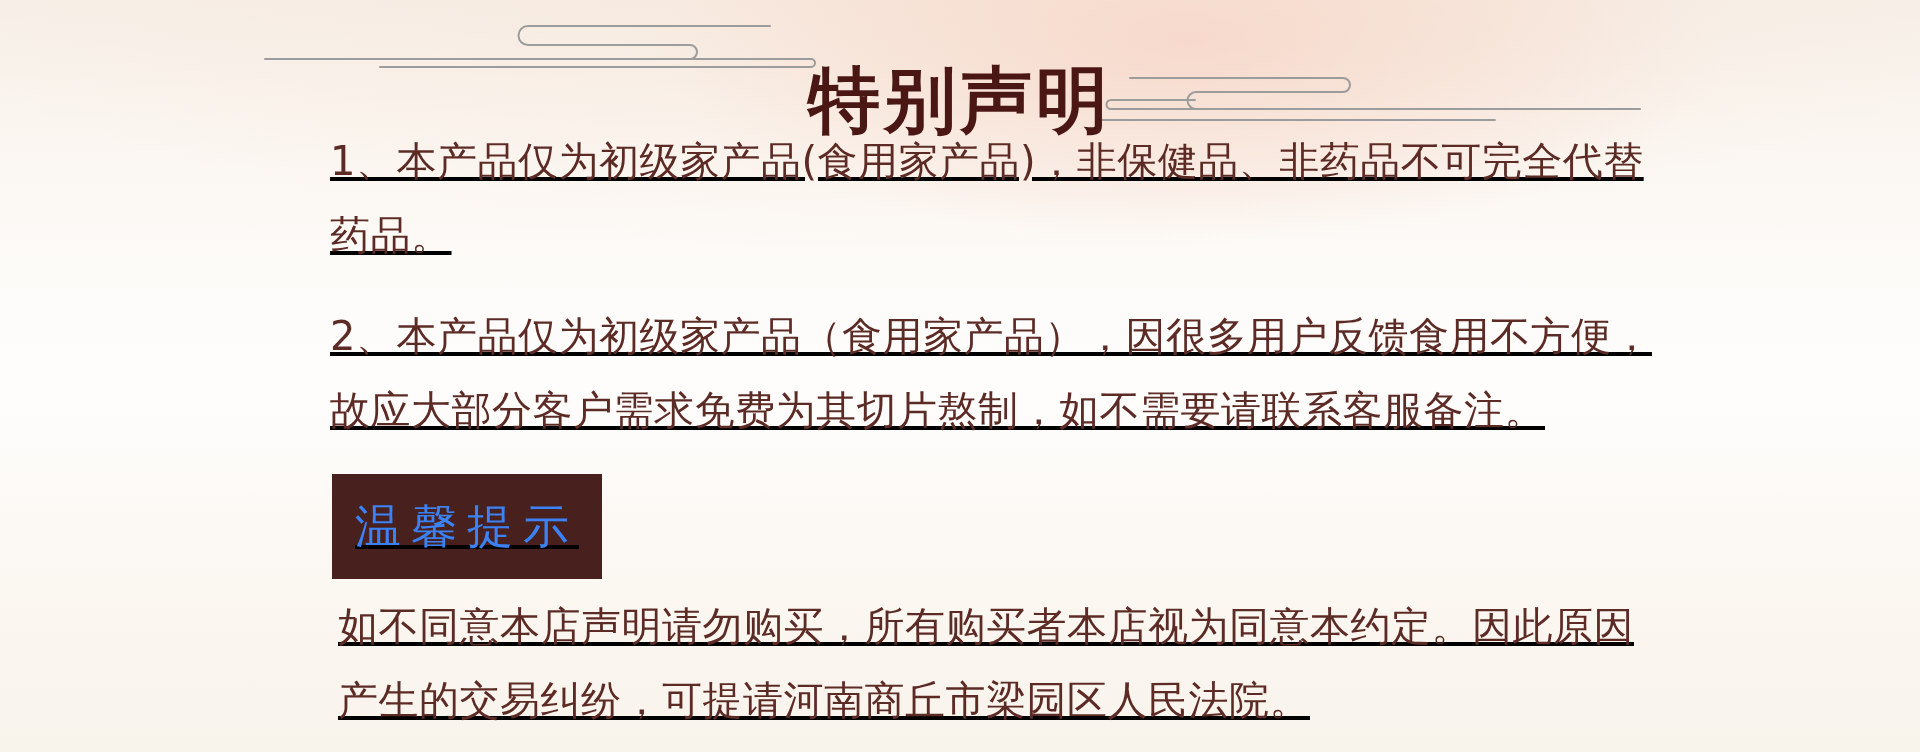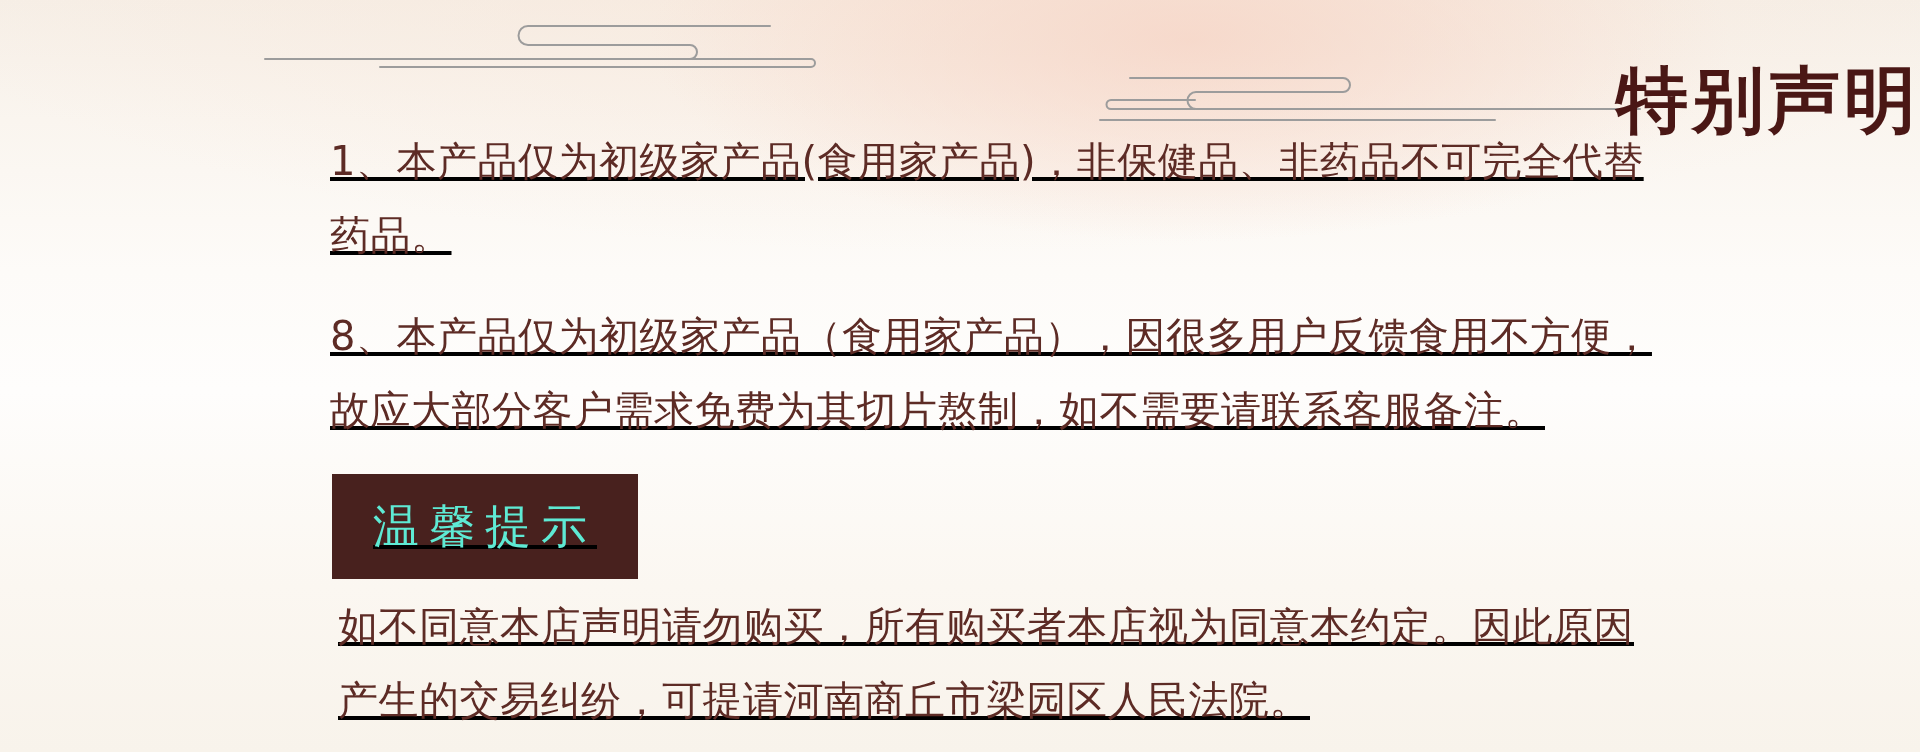--- a/index.html
+++ b/index.html
@@ -12,21 +12,21 @@
     overflow: hidden;
     background:
       radial-gradient(ellipse 750px 280px at 62% 40px, rgba(246,211,196,0.75), rgba(246,211,196,0) 72%),
       radial-gradient(ellipse 1500px 430px at 50% -70px, rgba(248,229,215,0.65), rgba(248,229,215,0) 75%),
       linear-gradient(180deg, #f6efe7 0%, #faf5ef 16%, #fdfbf8 36%, #fefdfc 52%, #fbf7f1 78%, #f8f3eb 100%);
   }
 
   .title {
     position: absolute;
     top: 2px; left: 0; right: 0;
-    text-align: right;
+    text-align: center;
     font-family: "DejaVu Serif", "Liberation Serif", serif;
     font-weight: 900;
     font-size: 72px;
     line-height: 100px;
     letter-spacing: 4px;
     color: #4a1715;
   }
 
   .cloud { position: absolute; }
   .cloud path { fill: none; stroke: #9c9c9c; stroke-width: 2; stroke-linecap: round; }
@@ -46,24 +46,24 @@
     font-size: 40px;
     line-height: 74px;
     letter-spacing: 0.5px;
     color: #5d2b25;
     white-space: pre-line;
   }
   .para:last-child { margin-bottom: 0; }
 
   .tips-badge {
     margin: 9px 0 0 2px;
-    width: 306px;
+    width: 270px;
     height: 105px;
     background: #48211e;
-    color: #5eead4;
+    color: #3b82f6;
     font-size: 46px;
     letter-spacing: 10px;
     display: flex;
     align-items: center;
     justify-content: center;
   }
 
   .tips-text { margin-top: 10px; margin-left: 8px; }
 </style>
 </head>
@@ -80,21 +80,21 @@
     <path d="M35 6 H248 A7 7 0 0 1 248 20 H101 A8.5 8.5 0 0 0 101 37 H545"></path>
     <path d="M100 28 H16 A4.5 4.5 0 0 0 16 37 H100"></path>
     <path d="M5 48 H400"></path>
   </svg>
 
   <h1 class="title">特别声明</h1>
 
   <div class="content">
     <p class="para">1、本产品仅为初级家产品(食用家产品)，非保健品、非药品不可完全代替
 药品。</p>
-    <p class="para">8、本产品仅为初级家产品（食用家产品），因很多用户反馈食用不方便，
+    <p class="para">2、本产品仅为初级家产品（食用家产品），因很多用户反馈食用不方便，
 故应大部分客户需求免费为其切片熬制，如不需要请联系客服备注。</p>
 
     <div class="tips-badge">温馨提示</div>
 
     <p class="para tips-text">如不同意本店声明请勿购买，所有购买者本店视为同意本约定。因此原因
 产生的交易纠纷，可提请河南商丘市梁园区人民法院。</p>
   </div>
 
 </div>
 

